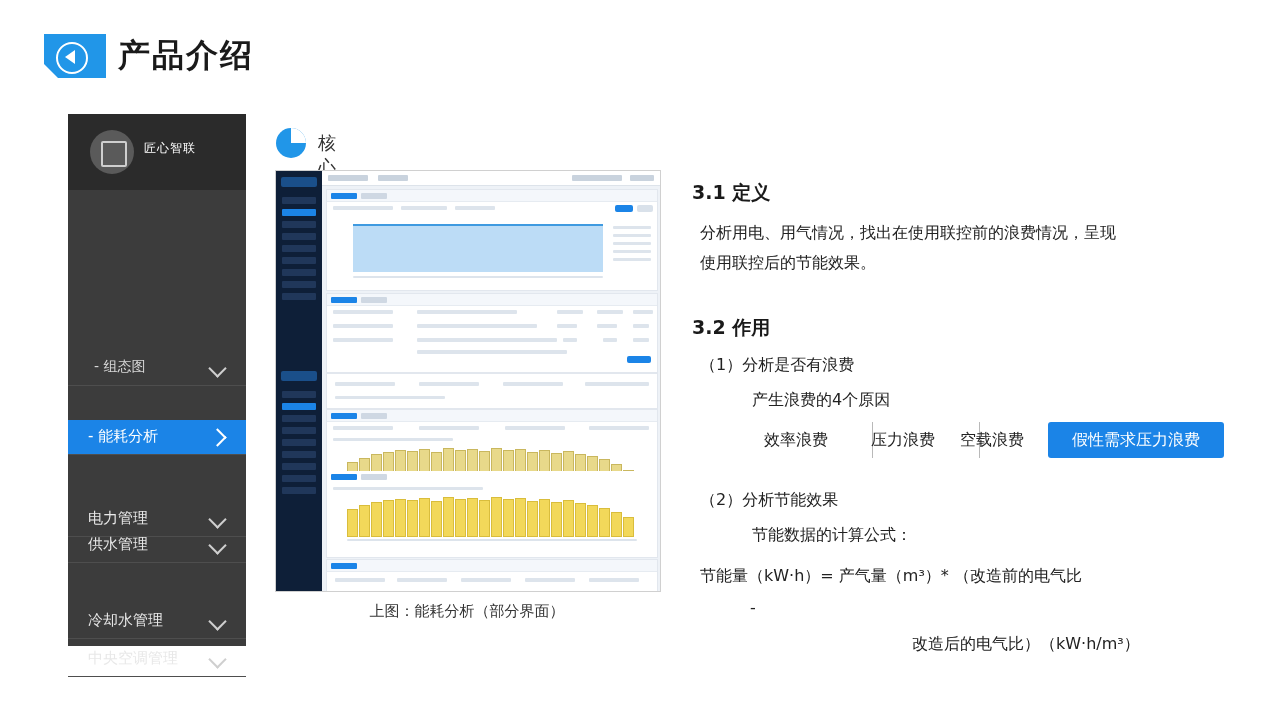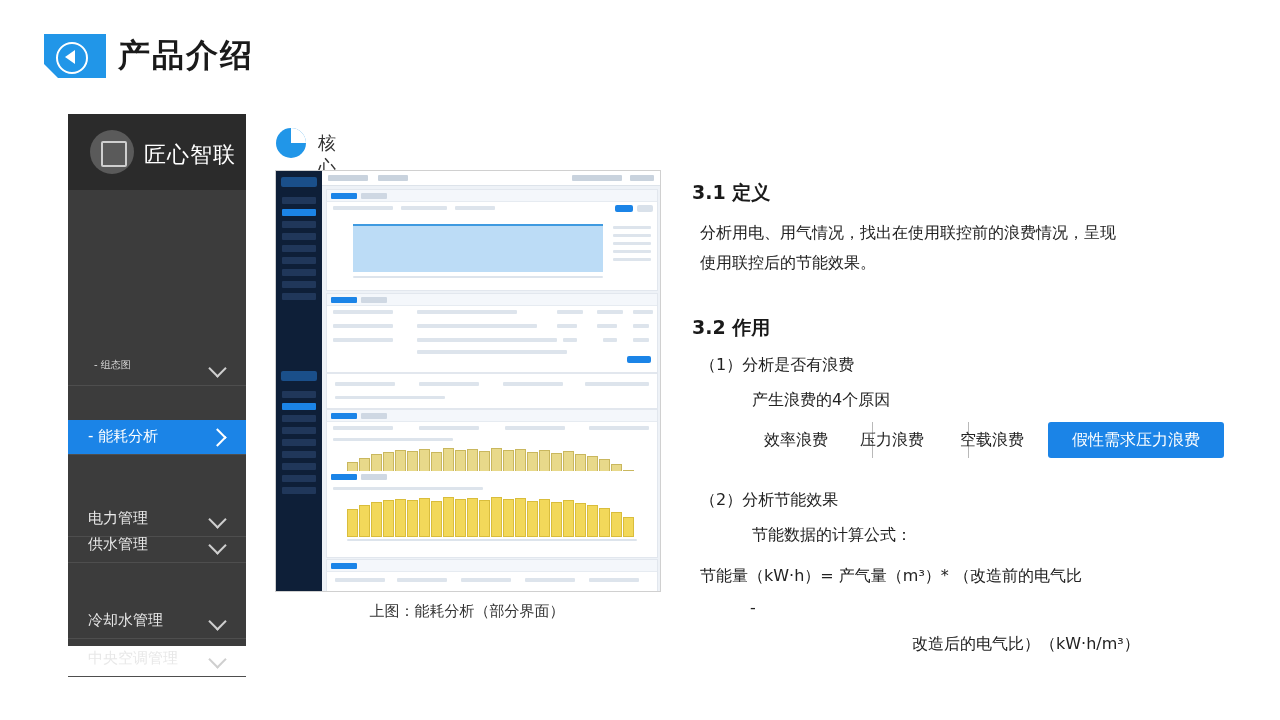--- a/index.html
+++ b/index.html
@@ -39,28 +39,28 @@
   }
   .ms-logo-ic{
     position:absolute;left:22px;top:16px;width:44px;height:44px;border-radius:50%;
     background:#5a5a5a;
   }
   .ms-logo-ic .g{
     position:absolute;left:11px;top:11px;width:22px;height:22px;
     border:2px solid #cfcfcf;border-radius:2px;
   }
   .ms-logo-tx{
-    position:absolute;left:76px;top:26px;font-size:22px;color:#ffffff;letter-spacing:1px;
+    position:absolute;left:76px;top:26px;font-size:12px;color:#ffffff;letter-spacing:1px;
   }
   .ms-item{
     position:absolute;left:0;width:178px;height:34px;
     color:#e8e8e8;font-size:15px;
   }
   .ms-item .lbl{position:absolute;left:20px;top:7px;}
-  .ms-item.sub .lbl{left:26px;font-size:10px;color:#d8d8d8;}
+  .ms-item.sub .lbl{left:26px;font-size:14px;color:#d8d8d8;}
   .ms-item .chev{
     position:absolute;right:22px;top:11px;width:11px;height:11px;
     border-right:2px solid #cfcfcf;border-bottom:2px solid #cfcfcf;
     transform:rotate(45deg);
   }
   .ms-item .chev.right{transform:rotate(-45deg);border-right-color:#fff;border-bottom-color:#fff;}
   .ms-item.blue{background:#1b84e7;color:#ffffff;}
   .ms-item.blue .lbl{color:#ffffff;}
   .ms-item.sep{border-bottom:1px solid #4e4e4e;}
   
@@ -341,21 +341,21 @@
 <div class="r h3" style="top:180px">3.1 定义</div>
 <div class="r tx" style="top:218px;left:700px">分析用电、用气情况，找出在使用联控前的浪费情况，呈现</div>
 <div class="r tx" style="top:248px;left:700px">使用联控后的节能效果。</div>
 
 <div class="r h3" style="top:315px">3.2 作用</div>
 <div class="r tx2" style="top:355px;left:700px">（1）分析是否有浪费</div>
 <div class="r tx2" style="top:390px;left:752px">产生浪费的4个原因</div>
 
 <div class="chips">
   <div class="chip div" style="left:0;width:96px">效率浪费</div>
-  <div class="chip div" style="left:96px;width:96px">压力浪费</div>
+  <div class="chip div" style="left:107px;width:96px">压力浪费</div>
   <div class="chip div" style="left:196px;width:96px">空载浪费</div>
   <div class="chip hl" style="left:296px;width:176px;text-align:center;padding:0">假性需求压力浪费</div>
 </div>
 
 <div class="r tx2" style="top:490px;left:700px">（2）分析节能效果</div>
 <div class="r tx2" style="top:525px;left:752px">节能数据的计算公式：</div>
 <div class="r tx2" style="top:566px;left:700px">节能量（kW·h）=  产气量（m³）*  （改造前的电气比</div>
 <div class="r tx2" style="top:598px;left:750px">-</div>
 <div class="r tx2" style="top:634px;left:912px">改造后的电气比）（kW·h/m³）</div>
 

